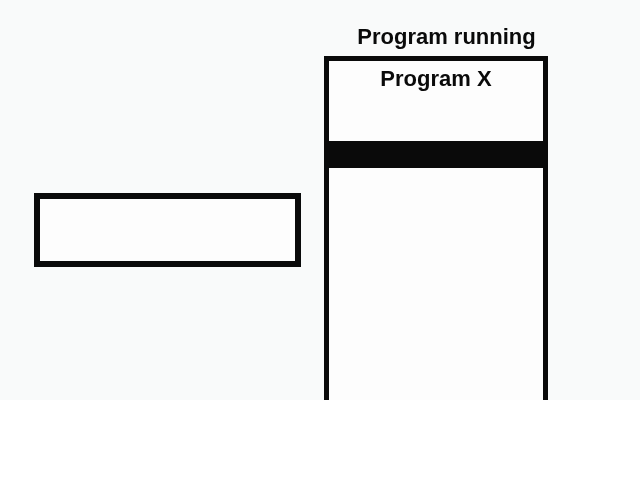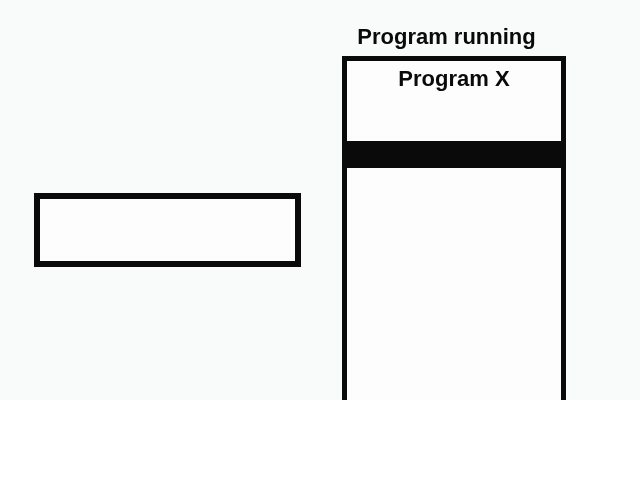--- a/index.html
+++ b/index.html
@@ -29,21 +29,21 @@
     font-size: 22px;
   }
   .task-title {
     left: 34px;
     top: 155px;
     width: 250px;
     font-size: 31px;
   }
   .program-box {
     position: absolute;
-    left: 342px;
+    left: 324px;
     top: 56px;
     width: 224px;
     height: 351px;
     box-sizing: border-box;
     border: 5px solid var(--line, #0a0a0a);
     background: var(--fill, #fdfdfd);
     display: flex;
     flex-direction: column;
     gap: 44px;
   }

